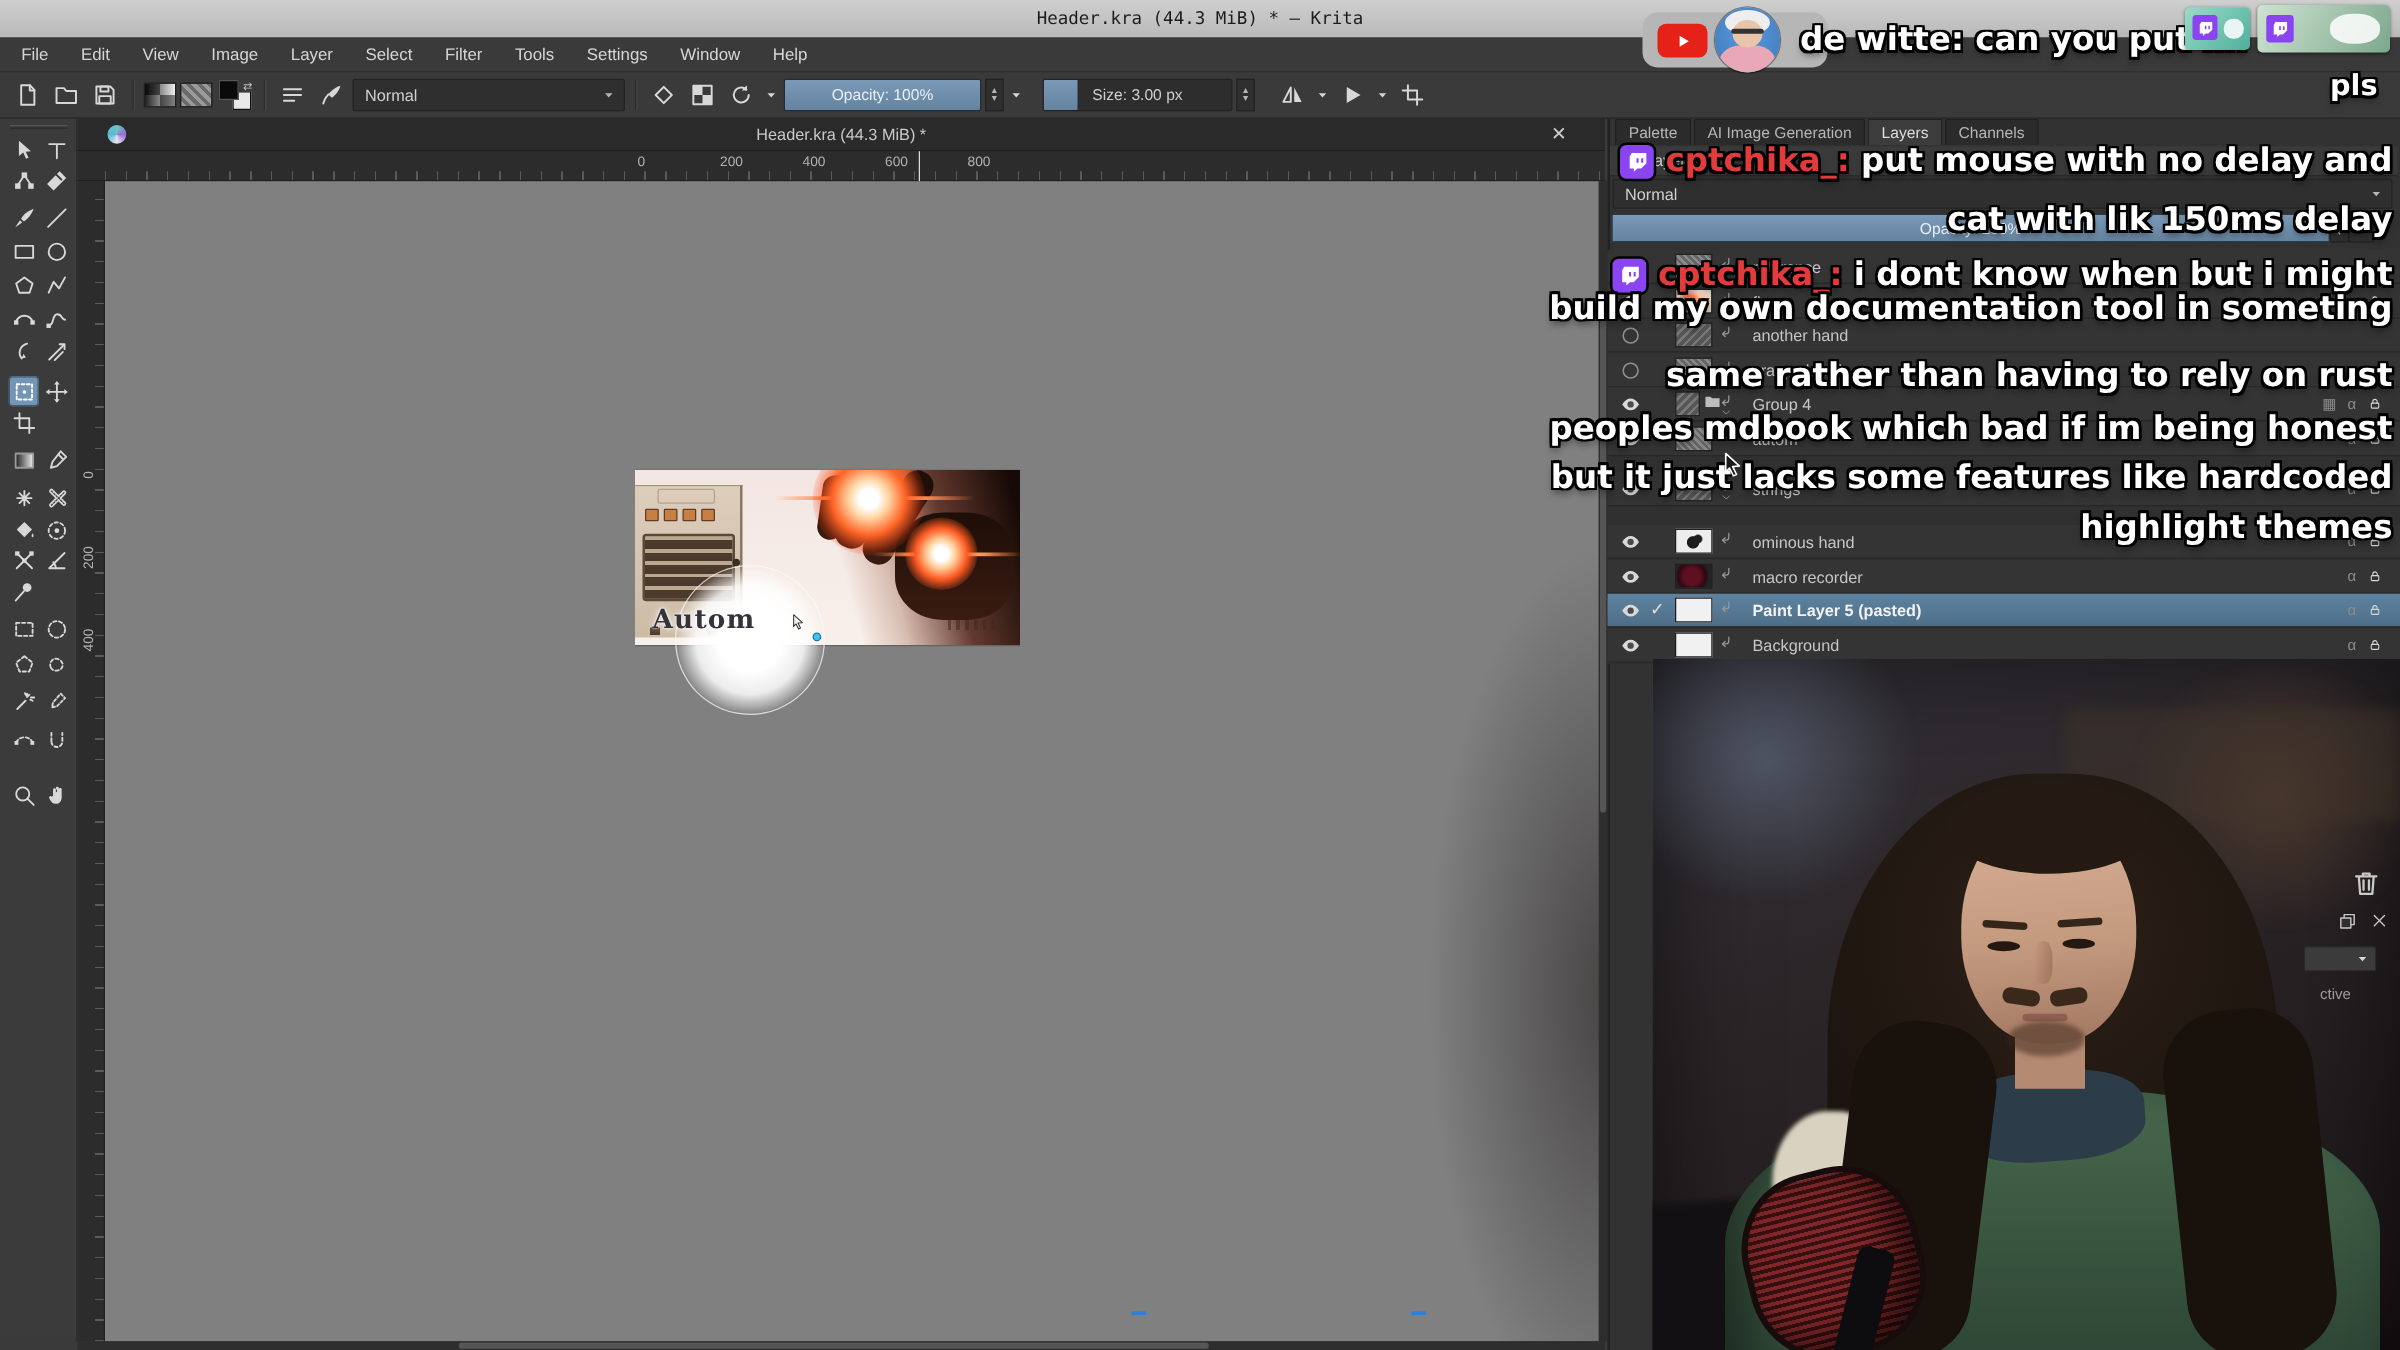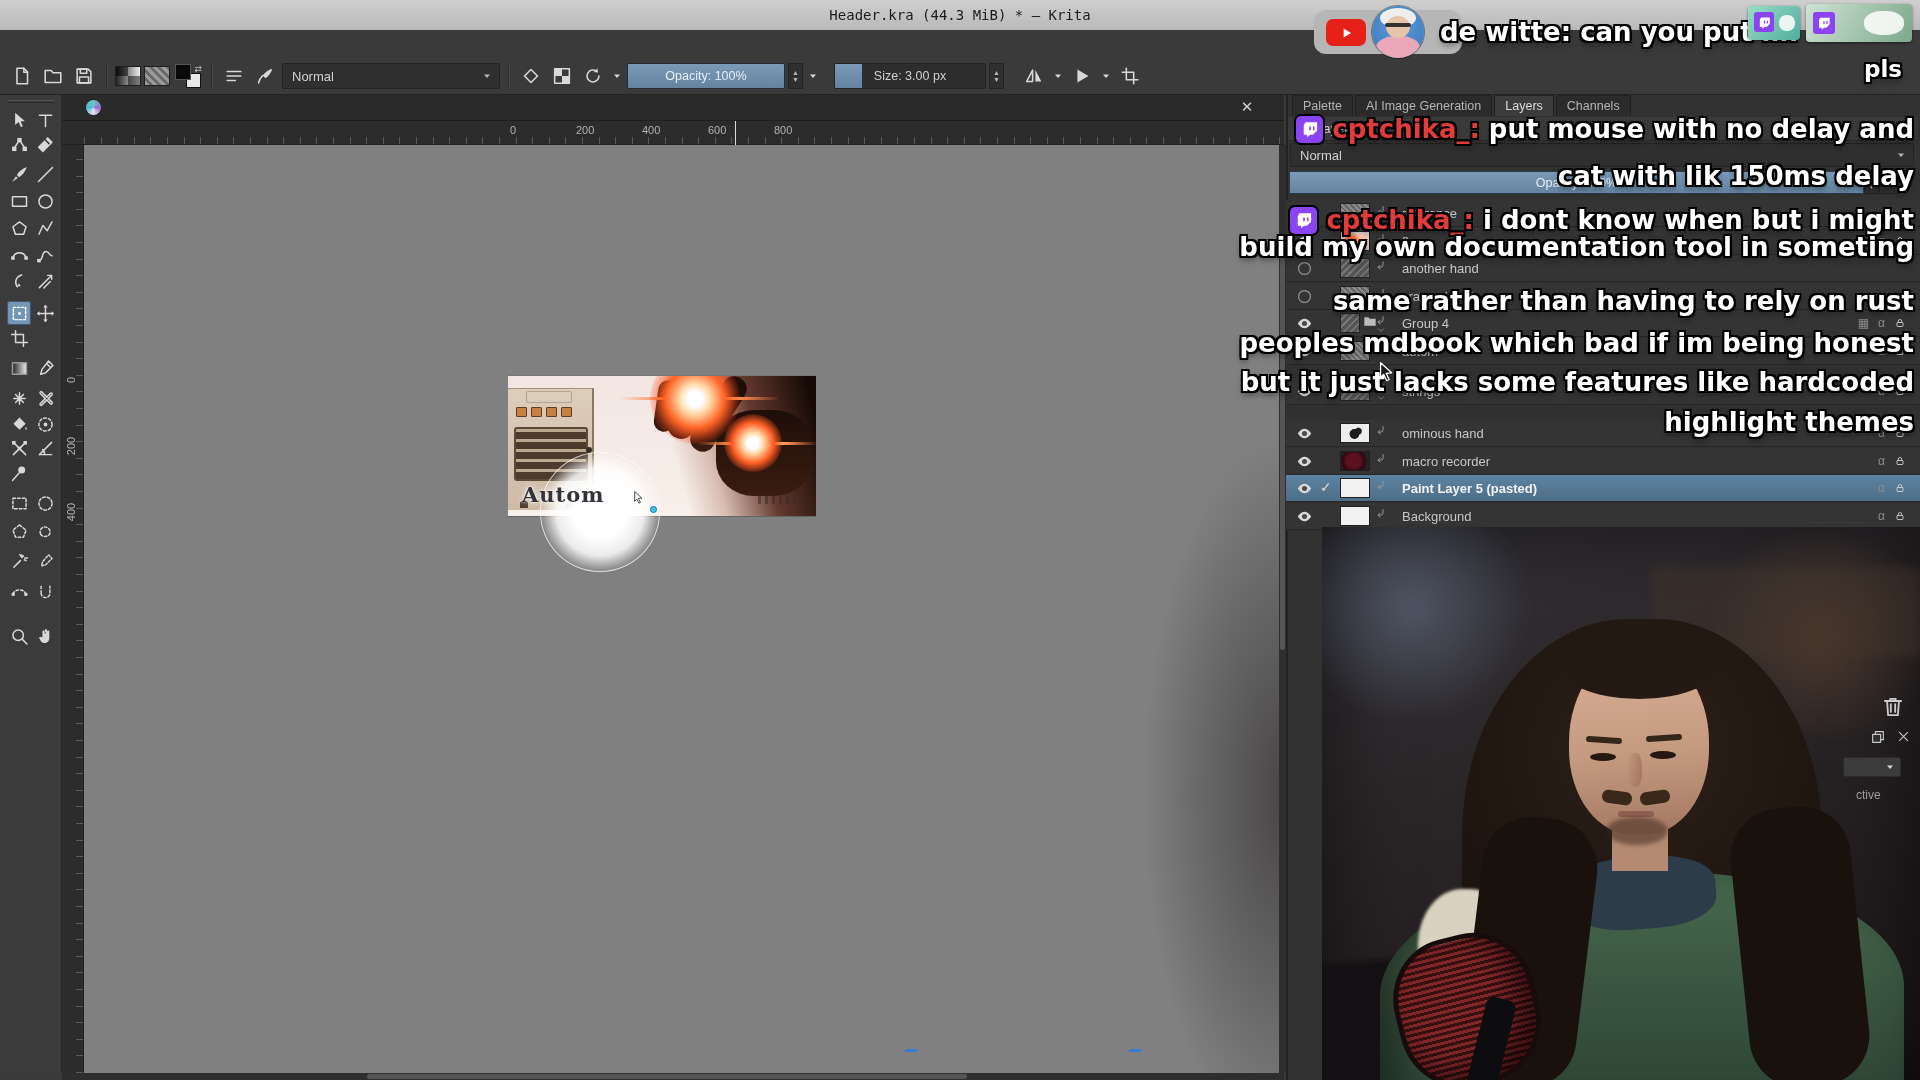--- a/index.html
+++ b/index.html
@@ -209,20 +209,33 @@
   .mini-cursor svg{width:14px;height:14px;}
 </style>
 </head>
 <body>
 
 <div class="screen">
 
   <div class="abs titlebar">
     <span>Header.kra (44.3 MiB) * — Krita</span>
   </div>
+  <div class="abs menubar" id="menubar">
+      <span class="menu-item">File</span>
+      <span class="menu-item">Edit</span>
+      <span class="menu-item">View</span>
+      <span class="menu-item">Image</span>
+      <span class="menu-item">Layer</span>
+      <span class="menu-item">Select</span>
+      <span class="menu-item">Filter</span>
+      <span class="menu-item">Tools</span>
+      <span class="menu-item">Settings</span>
+      <span class="menu-item">Window</span>
+      <span class="menu-item">Help</span>
+    </div>
 
   <div class="abs toolbar">
     <span class="tbtn ic">
         <svg viewBox="0 0 24 24">
           <path d="M6.5 3.5H14l4 4v13H6.5z"></path>
           <path d="M14 3.5V8h4"></path>
         </svg>
       </span>
     <span class="tbtn ic">
         <svg viewBox="0 0 24 24">
@@ -550,20 +563,21 @@
       <div class="abs tool ic" style="left: 33px; top: 529px;">
         <svg viewBox="0 0 24 24">
           <path class="f" d="M8.5 12.5v-6c0-1.8 2.6-1.8 2.6 0V11m0-5.8c0-1.8 2.7-1.8 2.7 0V11m0-4.6c0-1.7 2.6-1.7 2.6 0v6.8c0 3.8-2 6.3-5.5 6.3-2.8 0-4.2-1.6-5.8-4.8-.8-1.7.8-3.2 2.4-1.7z"></path>
         </svg>
       </div>
     </div>
   <div class="abs tb-handle"></div>
 
   <div class="abs tabbar">
     <div class="krita-logo"></div>
+    <div class="tab-title">Header.kra (44.3 MiB) *</div>
     <div class="tab-close">✕</div>
   </div>
   <div class="abs corner"></div>
   <div class="abs hruler" id="hruler">
     <div class="ticks"></div>
     <div style="position:absolute;left:651px;top:0;width:1px;height:24px;background:#dcdcdc;"></div>
   <div class="rlabel" style="left: 426px;">0</div>
       <div class="rlabel" style="left: 492px;">200</div>
       <div class="rlabel" style="left: 558px;">400</div>
       <div class="rlabel" style="left: 624px;">600</div>

